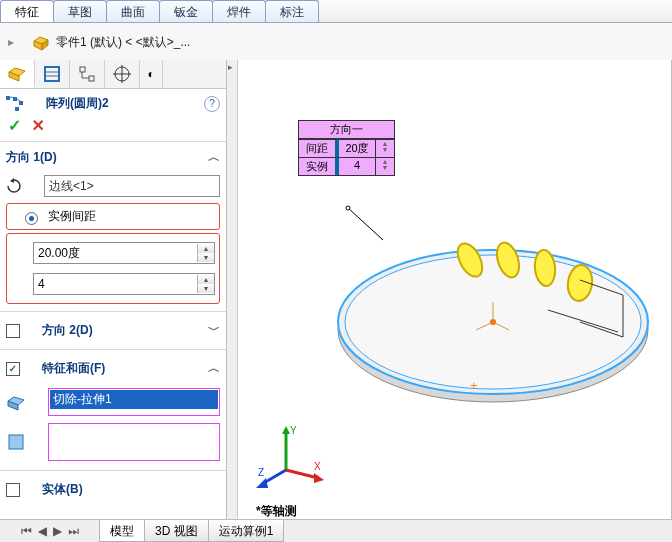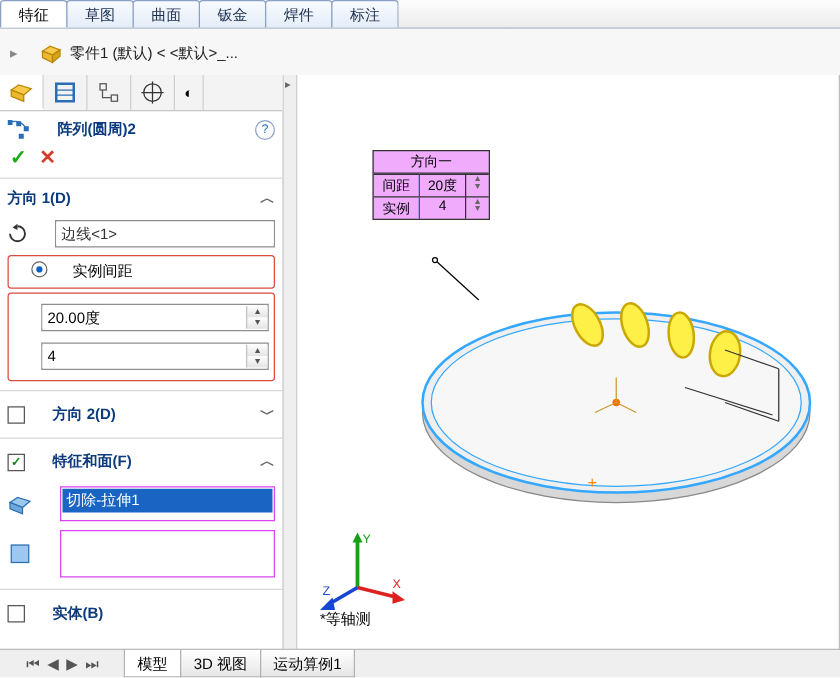--- a/index.html
+++ b/index.html
@@ -17,35 +17,35 @@
 .feature-title{display:flex;align-items:center;gap:22px;padding:6px 6px 2px 6px;color:#0b3a7d}
 .okcancel{display:flex;gap:10px;padding:2px 8px 6px 8px}
 .section{border-top:1px solid #d8d8d8;padding:4px 6px}
 .sec-head{display:flex;justify-content:space-between;align-items:center;color:#0b3a7d;font-weight:600;padding:3px 0}
 .toggled{display:flex;gap:22px;align-items:center;margin:3px 0}
 .inputbox{display:flex;align-items:center;border:1px solid #8e8e8e;background:#fff;height:20px;margin:3px 0}
 .inputbox input{border:none;outline:none;flex:1;font-size:12px;padding:2px 4px}
 .spin{width:16px;display:flex;flex-direction:column;border-left:1px solid #b0b0b0}
 .spin div{flex:1;height:9px;background:linear-gradient(#fdfdfd,#e4e4e4);font-size:7px;line-height:9px;text-align:center;color:#555}
 .hl-red{border:1px solid #d94b3f;border-radius:3px;padding:2px 4px;margin:3px 0}
-.radio{display:flex;align-items:flex-start;gap:20px;margin:2px 0 2px 14px}
+.radio{display:flex;align-items:flex-end;gap:10px;margin:2px 0 2px 14px}
 .radio .dot{width:11px;height:11px;border:1px solid #666;border-radius:50%;display:inline-flex;align-items:center;justify-content:center}
 .radio.sel .dot::after{content:"";width:5px;height:5px;background:#0b62c4;border-radius:50%}
 .check{width:12px;height:12px;border:1px solid #555;display:inline-flex;align-items:center;justify-content:center;background:#fff}
 .check.on::after{content:"✓";font-size:10px;color:#1a7f1a}
 .listbox{border:1px solid #d946ef;background:#fff;min-height:24px;margin:2px 0;padding:1px}
 .listbox .sel-item{background:#1a65c4;color:#fff;padding:1px 3px}
 .viewport{flex:1;position:relative;background:#fff}
 .axes{position:absolute;left:18px;bottom:30px}
-.iso-label{position:absolute;left:18px;bottom:16px;color:#000;font-weight:400}
+.iso-label{position:absolute;left:18px;bottom:0;color:#000;font-weight:700}
 .callout{position:absolute;left:60px;top:60px;border:1px solid #333;background:#f0abfc;font-size:11px}
 .callout-h{border-bottom:1px solid #333;padding:1px 18px;text-align:center}
 .callout-r{display:flex}
 .callout-r>div{border-top:1px solid #333;padding:1px 4px}
-.callout-r .lab{border-right:1px solid #0369a1;width:28px;text-align:center}
+.callout-r .lab{border-right:4px solid #0369a1;width:28px;text-align:center}
 .callout-r .val{flex:1;text-align:center;min-width:28px}
 .callout-r .sp{border-left:1px solid #333;width:10px;font-size:7px;line-height:6px;text-align:center;color:#666}
 .btabs{position:absolute;bottom:0;left:0;right:0;height:22px;display:flex;background:#efefef;border-top:1px solid #bbb}
 .btab{padding:3px 10px;border:1px solid #b3b3b3;border-top:none;background:linear-gradient(#fff,#e6e6e6);margin-left:-1px}
 .scroll-y{position:absolute;right:-2px;top:0;bottom:0;width:3px;background:#bdbdbd}
 svg{display:block}
 </style>
 </head>
 <body>
 

